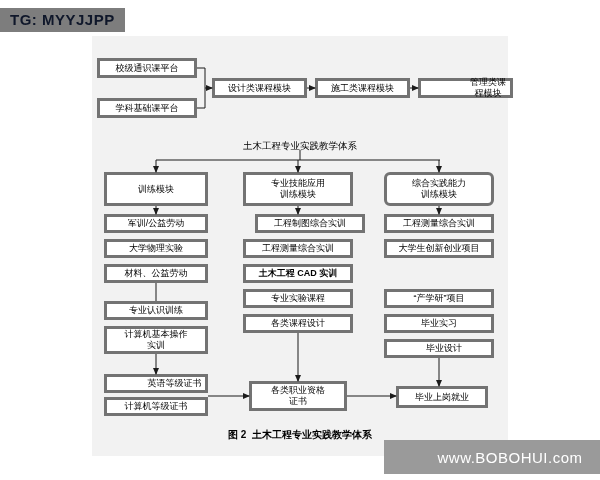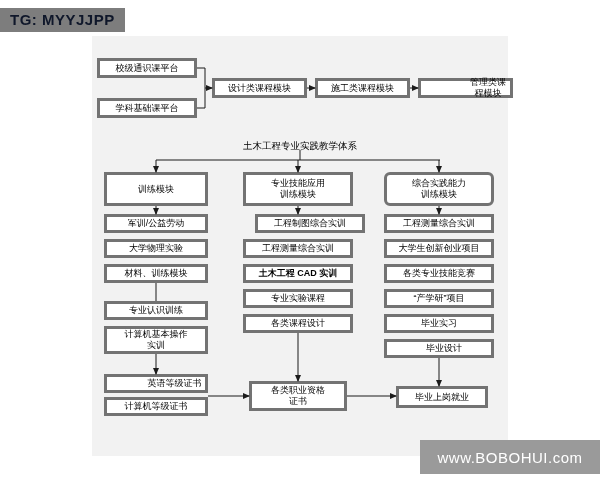--- a/index.html
+++ b/index.html
@@ -42,20 +42,21 @@
     width: 180px;
     height: 34px;
     background: #9a9a9a;
     color: #ffffff;
     font-size: 15px;
     letter-spacing: 0.5px;
     display: flex;
     align-items: center;
     justify-content: center;
     z-index: 40;
+    padding-left: 36px;
   }
   
   .page {
     position: absolute;
     left: 92px;
     top: 36px;
     width: 416px;
     height: 420px;
     background: #f2f2f2;
   }
@@ -121,46 +122,46 @@
   <div class="box" style="left:104px; top:172px; width:104px; height:34px;">训练模块</div>
 
   <div class="box" style="left:243px; top:172px; width:110px; height:34px;">专业技能应用
 训练模块</div>
 
   <div class="box" style="left:384px; top:172px; width:110px; height:34px;border-radius:6px;">综合实践能力
 训练模块</div>
 
   <div class="box" style="left:104px; top:214px; width:104px; height:19px;">军训/公益劳动</div>
   <div class="box" style="left:104px; top:239px; width:104px; height:19px;">大学物理实验</div>
-  <div class="box" style="left:104px; top:264px; width:104px; height:19px;">材料、训练模块</div>
+  <div class="box" style="left:104px; top:264px; width:104px; height:19px;">材料、公益劳动</div>
   <div class="box" style="left:104px; top:301px; width:104px; height:19px;">专业认识训练</div>
   <div class="box" style="left:104px; top:326px; width:104px; height:28px;">计算机基本操作
 实训</div>
 
   <div class="box" style="left:104px; top:374px; width:104px; height:19px;padding-left:39px;">英语等级证书</div>
   <div class="box" style="left:104px; top:397px; width:104px; height:19px;">计算机等级证书</div>
 
   <div class="box" style="left:243px; top:214px; width:110px; height:19px;margin-left:12px;">工程制图综合实训</div>
   <div class="box" style="left:243px; top:239px; width:110px; height:19px;">工程测量综合实训</div>
   <div class="box" style="left:243px; top:264px; width:110px; height:19px; font-weight:bold;">土木工程 CAD 实训</div>
   <div class="box" style="left:243px; top:289px; width:110px; height:19px;">专业实验课程</div>
   <div class="box" style="left:243px; top:314px; width:110px; height:19px;">各类课程设计</div>
 
   <div class="box" style="left:249px; top:381px; width:98px; height:30px;">各类职业资格
 证书</div>
 
   <div class="box" style="left:384px; top:214px; width:110px; height:19px;">工程测量综合实训</div>
   <div class="box" style="left:384px; top:239px; width:110px; height:19px;">大学生创新创业项目</div>
-  <div class="box" style="left:384px; top:264px; width:110px; height:19px;">各类专业技能竞赛</div>
   <div class="box" style="left:384px; top:289px; width:110px; height:19px;">“产学研”项目</div>
   <div class="box" style="left:384px; top:314px; width:110px; height:19px;">毕业实习</div>
   <div class="box" style="left:384px; top:339px; width:110px; height:19px;padding-left:12px;">毕业设计</div>
 
   <div class="box" style="left:396px; top:386px; width:92px; height:22px;">毕业上岗就业</div>
 
+  <div class="cap" style="left:92px; top:428px; width:416px;">图 2  土木工程专业实践教学体系</div>
 
   <svg class="lines">
     <defs>
       <marker id="ah" markerWidth="7" markerHeight="7" refX="6" refY="3" orient="auto">
         <path d="M0,0 L7,3 L0,6 z" fill="#1b1b1b"></path>
       </marker>
     </defs>
     <g stroke="#1b1b1b" stroke-width="1" fill="none">
 
       <path d="M197,68 L205,68 L205,88 L212,88" marker-end="url(#ah)"></path>

